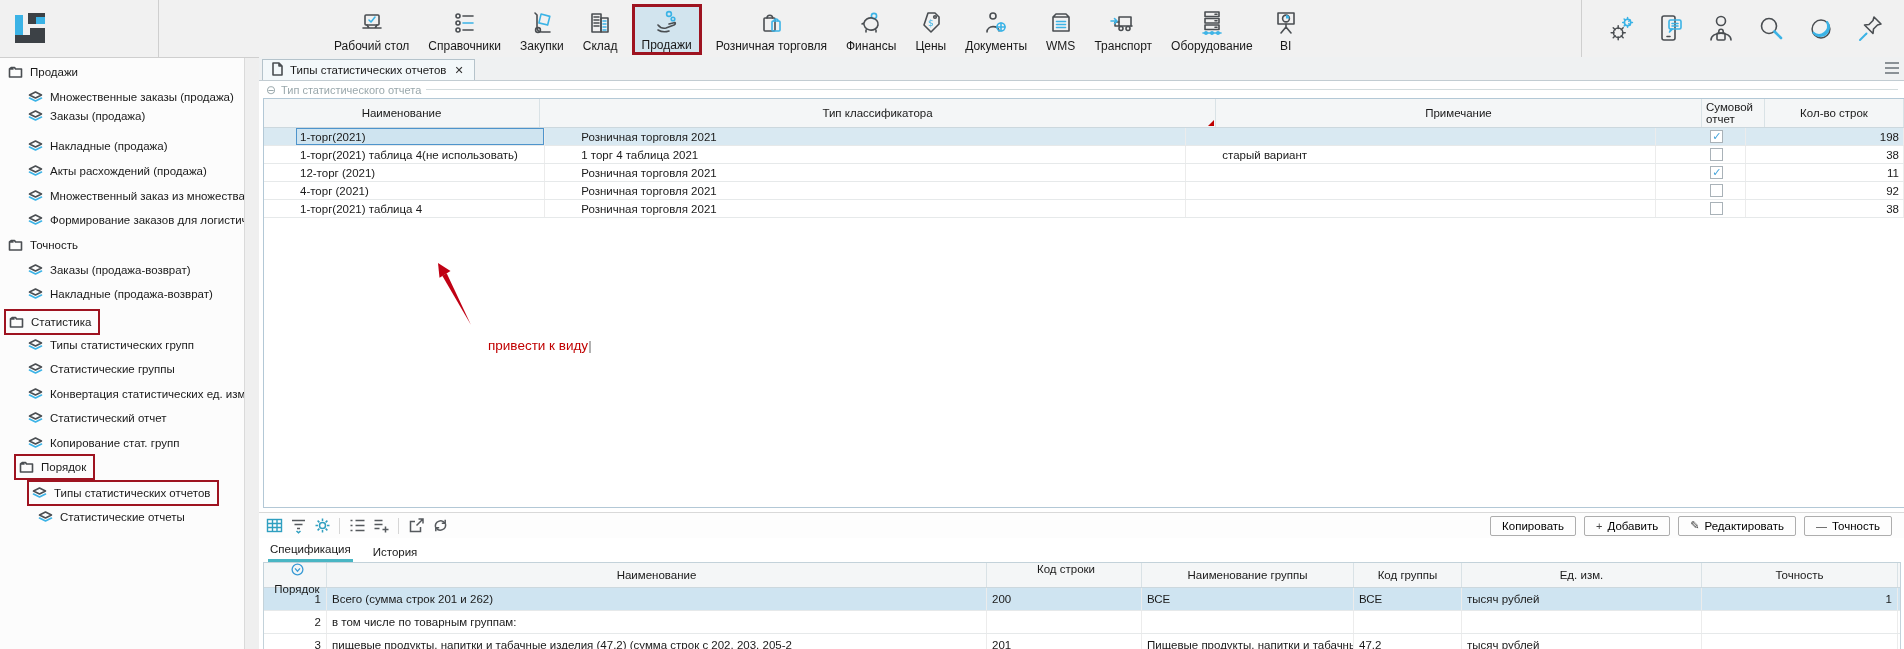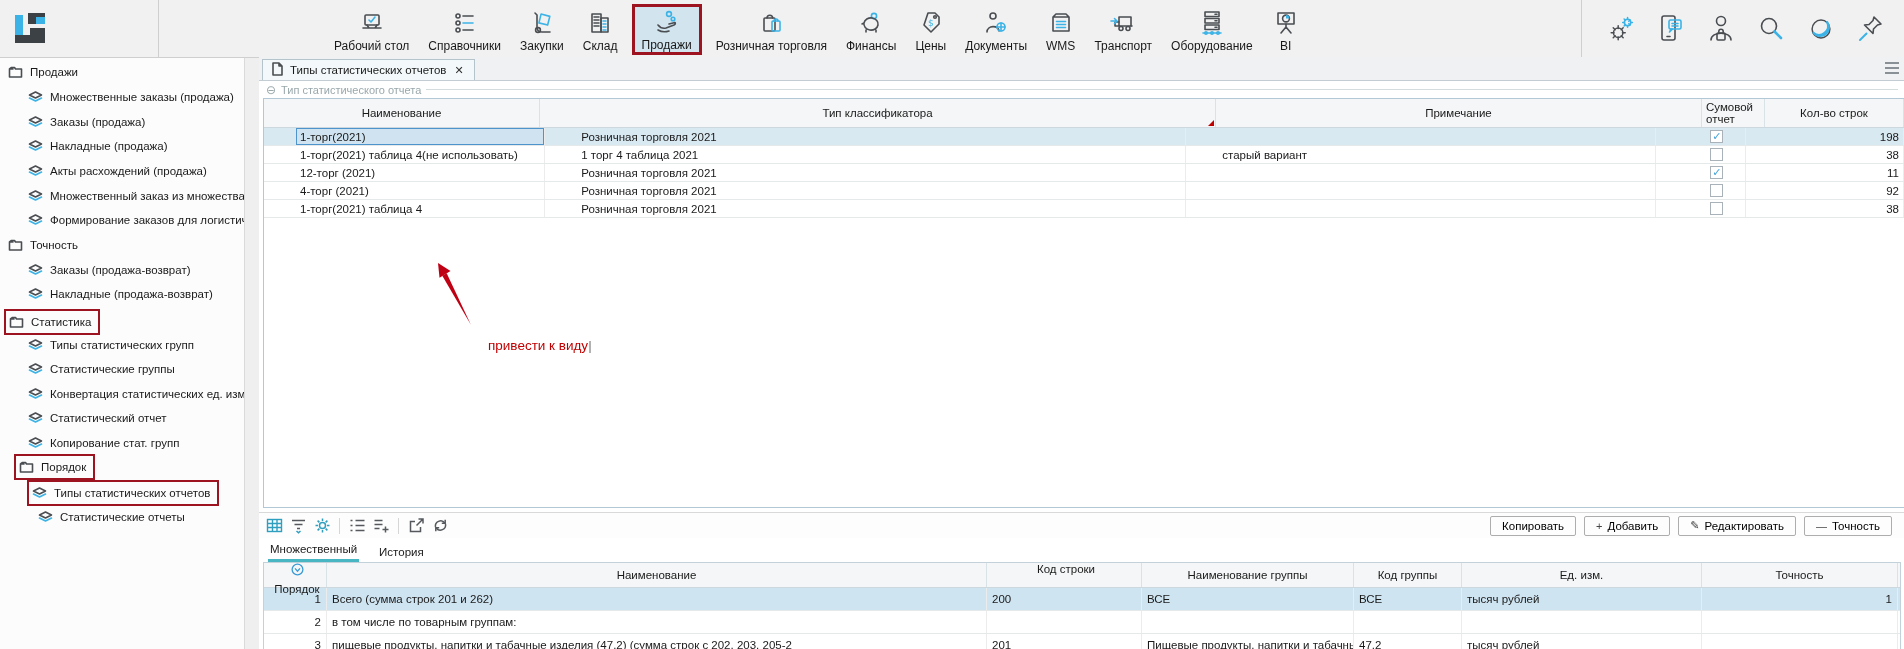--- a/index.html
+++ b/index.html
@@ -297,21 +297,21 @@
       </div>
     <div class="tree-item" style="top:29px;left:28px">
         <span class="tic">
           <svg class="sic" width="15" height="13" viewBox="0 0 15 13">
             <path d="M7.5 1 L13.5 4 L7.5 7 L1.5 4 Z"></path>
             <path class="cy" d="M1.5 7 L7.5 10 L13.5 7"></path>
           </svg>
         </span>
         <span>Множественные заказы (продажа)</span>
       </div>
-    <div class="tree-item" style="top:54px;left:28px">
+    <div class="tree-item" style="top:48px;left:28px">
         <span class="tic">
           <svg class="sic" width="15" height="13" viewBox="0 0 15 13">
             <path d="M7.5 1 L13.5 4 L7.5 7 L1.5 4 Z"></path>
             <path class="cy" d="M1.5 7 L7.5 10 L13.5 7"></path>
           </svg>
         </span>
         <span>Заказы (продажа)</span>
       </div>
     <div class="tree-item" style="top:78px;left:28px">
         <span class="tic">
@@ -605,21 +605,21 @@
             <span>Редактировать</span>
           </button>
         <button class="btn">
             <span class="bg">—</span>
             <span>Точность</span>
           </button>
       </div>
     </div>
 
     <div class="btabs">
-      <span class="btab active">Множественный</span>
+      <span class="btab active">Спецификация</span>
       <span class="btab">История</span>
     </div>
 
     <div class="stable">
       <div class="shead">
         <div class="hc sc-ord hl">
             <span><svg width="13" height="13" viewBox="0 0 14 14" fill="none" stroke="#3a9bd5" stroke-width="1.4">
                 <circle cx="7" cy="7" r="5.8"></circle>
                 <path d="M4.3 5.8 L7 8.8 L9.7 5.8"></path>
               </svg></span>

